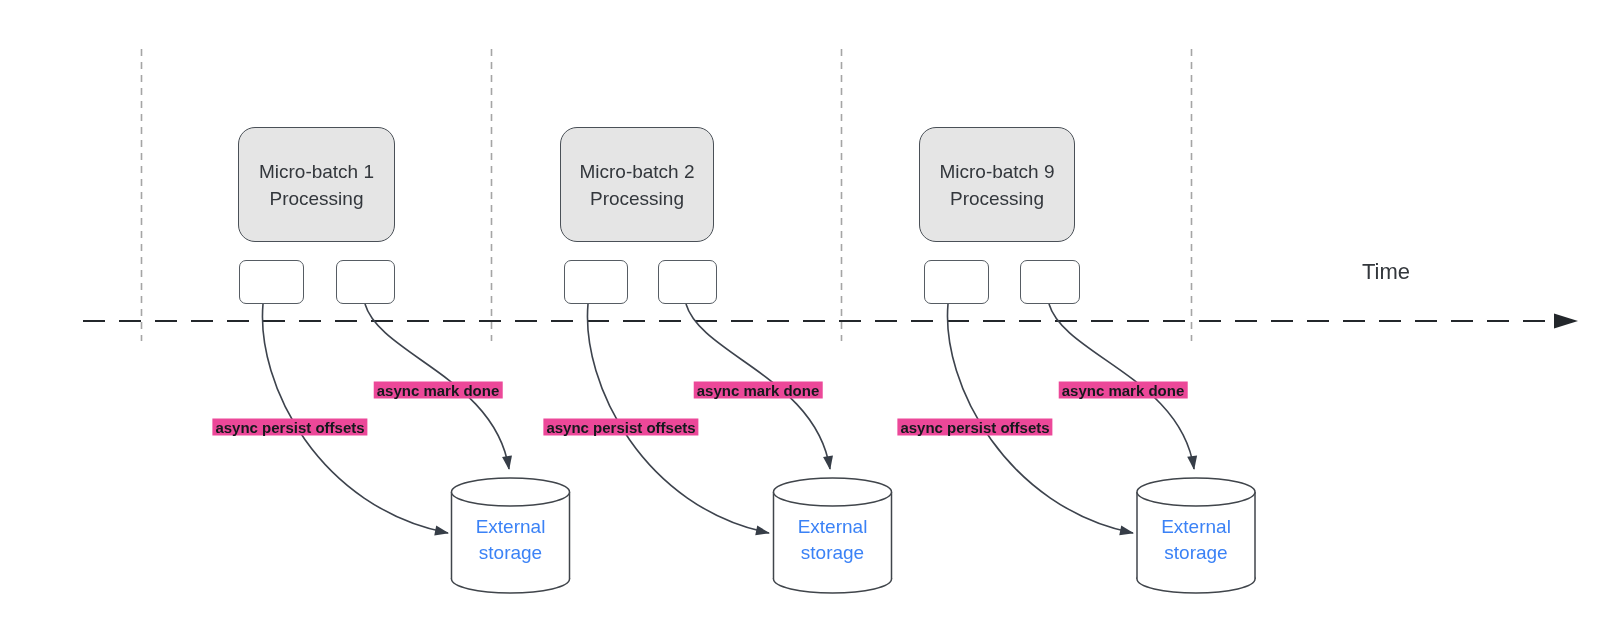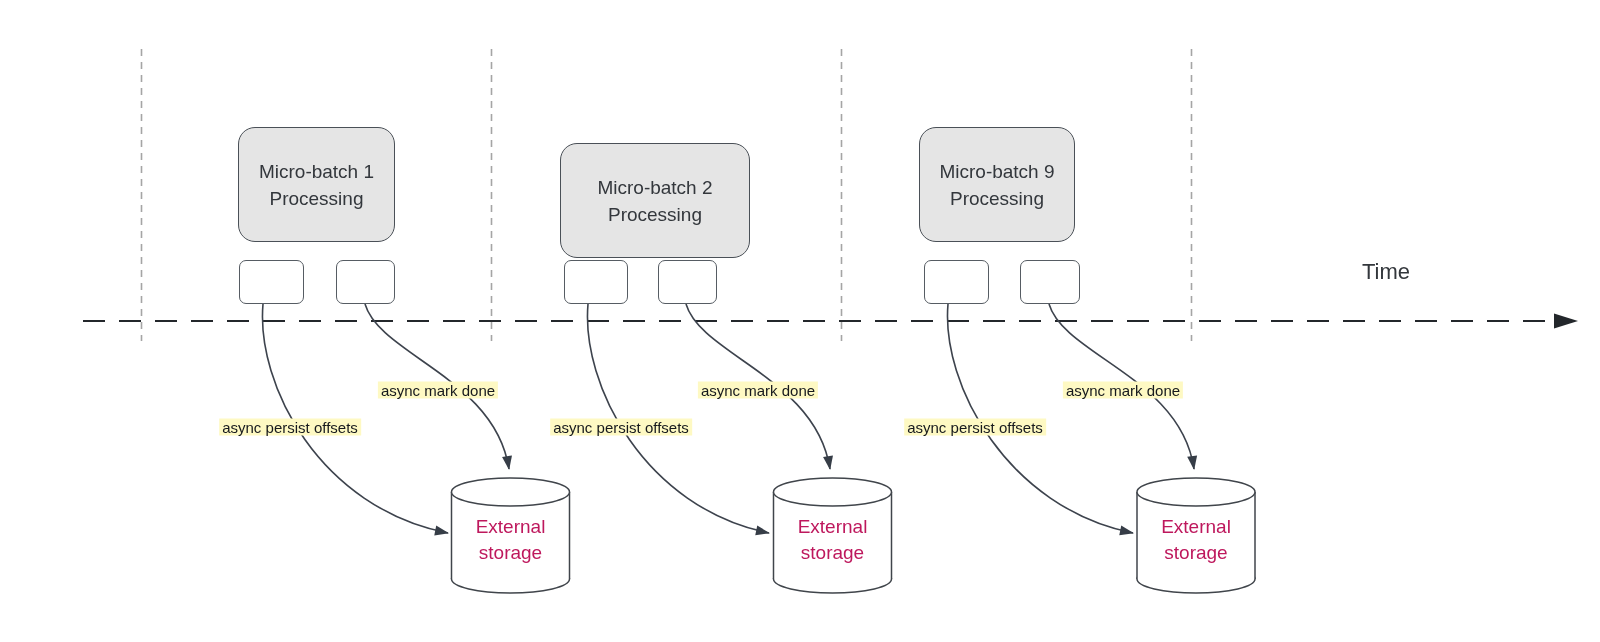--- a/index.html
+++ b/index.html
@@ -43,34 +43,34 @@
     box-sizing: border-box;
     background: #ffffff;
     border: 1.4px solid #565c63;
     border-radius: 7px;
   }
   .arrow-label {
     position: absolute;
     z-index: 3;
     transform: translate(-50%, -50%);
     font-size: 15px;
-    font-weight: normal;
+    font-weight: bold;
     color: #16191d;
-    background: #fef9c3;
+    background: #ec4899;
     padding: 0 3px;
     white-space: nowrap;
   }
   .storage-label {
     position: absolute;
     z-index: 3;
     transform: translate(-50%, -50%);
     text-align: center;
     font-size: 19px;
     line-height: 26px;
-    color: #be185d;
+    color: #3b82f6;
     white-space: pre-line;
   }
   .time-label {
     position: absolute;
     z-index: 2;
     transform: translate(-50%, -50%);
     font-size: 22px;
     color: #33373c;
     white-space: nowrap;
   }
@@ -124,21 +124,21 @@
       <ellipse cx="1196" cy="579" rx="59" ry="14" fill="#ffffff" stroke="#40454b" stroke-width="1.5"></ellipse>
       <rect x="1137" y="492" width="118" height="87" fill="#ffffff" stroke="none"></rect>
       <line x1="1137" y1="492" x2="1137" y2="579" stroke="#40454b" stroke-width="1.5"></line>
       <line x1="1255" y1="492" x2="1255" y2="579" stroke="#40454b" stroke-width="1.5"></line>
       <ellipse cx="1196" cy="492" rx="59" ry="14" fill="#ffffff" stroke="#40454b" stroke-width="1.5"></ellipse>
     </g>
   </svg>
 
   <div class="batch-box" style="left:238px; top:127px; width:157px; height:115px;">Micro-batch 1
 Processing</div>
-  <div class="batch-box" style="left:560px; top:127px; width:190px; height:115px;margin-top:16px;">Micro-batch 2
+  <div class="batch-box" style="left:560px; top:127px; width:154px; height:115px;">Micro-batch 2
 Processing</div>
   <div class="batch-box" style="left:919px; top:127px; width:156px; height:115px;">Micro-batch 9
 Processing</div>
 
   <div class="task-box" style="left:239px; top:260px; width:65px; height:44px;"></div>
   <div class="task-box" style="left:336px; top:260px; width:59px; height:44px;"></div>
   <div class="task-box" style="left:564px; top:260px; width:64px; height:44px;"></div>
   <div class="task-box" style="left:658px; top:260px; width:59px; height:44px;"></div>
   <div class="task-box" style="left:924px; top:260px; width:65px; height:44px;"></div>
   <div class="task-box" style="left:1020px; top:260px; width:60px; height:44px;"></div>

